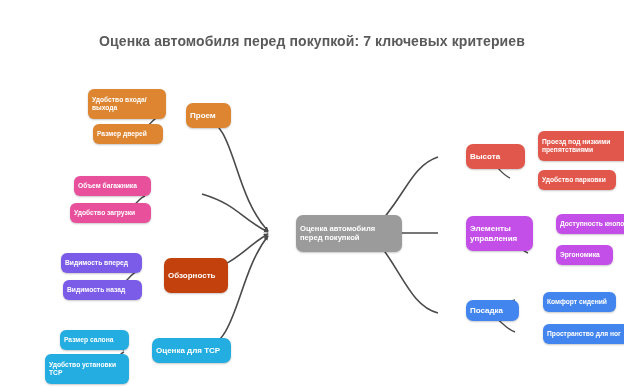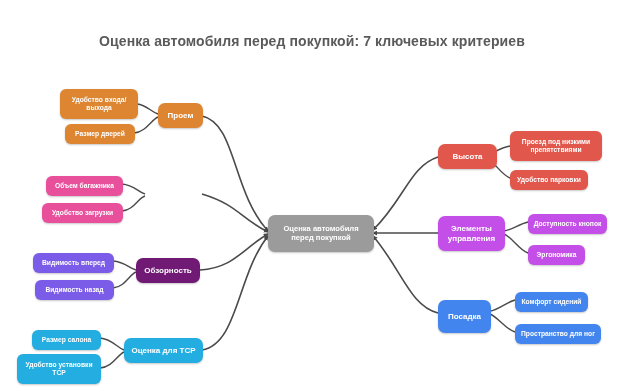--- a/index.html
+++ b/index.html
@@ -34,27 +34,27 @@
     width: 624px;
     height: 388px;
     pointer-events: none;
   }
   .node {
     position: absolute;
     box-sizing: border-box;
     display: flex;
     align-items: center;
     justify-content: center;
-    text-align: center;
     color: #ffffff;
     border-radius: 7px;
     line-height: 1.18;
     padding: 10px 4px;
     box-shadow: 0 1px 2px rgba(0,0,0,0.22);
     overflow: hidden;
+    margin-left: 28px;
   }
   .node.root {
     border-radius: 7px;
     font-size: 7.6px;
     font-weight: bold;
   }
   .node.branch {
     font-size: 8px;
     font-weight: bold;
   }
@@ -127,21 +127,21 @@
     <span>Размер дверей</span>
   </div>
 
   <div class="node leaf" style="left:46px; top:176px; width:77px; height:17px; background:#e8509c;">
     <span>Объем багажника</span>
   </div>
   <div class="node leaf" style="left:42px; top:203px; width:81px; height:17px; background:#e8509c;">
     <span>Удобство загрузки</span>
   </div>
 
-  <div class="node branch" style="left:136px; top:258px; width:64px; height:25px; background:#701a75;">
+  <div class="node branch" style="left:136px; top:258px; width:64px; height:35px; background:#c2410c;">
     <span>Обзорность</span>
   </div>
   <div class="node leaf" style="left:33px; top:253px; width:81px; height:17px; background:#7b5ce8;">
     <span>Видимость вперед</span>
   </div>
   <div class="node leaf" style="left:35px; top:280px; width:79px; height:17px; background:#7b5ce8;">
     <span>Видимость назад</span>
   </div>
 
   <div class="node branch" style="left:124px; top:338px; width:79px; height:25px; background:#23ade0;">
@@ -167,21 +167,21 @@
   <div class="node branch" style="left:438px; top:216px; width:67px; height:35px; background:#c44fe8;">
     <span>Элементы управления</span>
   </div>
   <div class="node leaf" style="left:528px; top:214px; width:79px; height:17px; background:#c44fe8;">
     <span>Доступность кнопок</span>
   </div>
   <div class="node leaf" style="left:528px; top:245px; width:57px; height:17px; background:#c44fe8;">
     <span>Эргономика</span>
   </div>
 
-  <div class="node branch" style="left:438px; top:300px; width:53px; height:33px; background:#4285ee;">
+  <div class="node branch" style="left:438px; top:300px; width:53px; height:21px; background:#4285ee;">
     <span>Посадка</span>
   </div>
   <div class="node leaf" style="left:515px; top:292px; width:73px; height:17px; background:#4285ee;">
     <span>Комфорт сидений</span>
   </div>
   <div class="node leaf" style="left:515px; top:324px; width:86px; height:17px; background:#4285ee;">
     <span>Пространство для ног</span>
   </div>
 
 </div>

